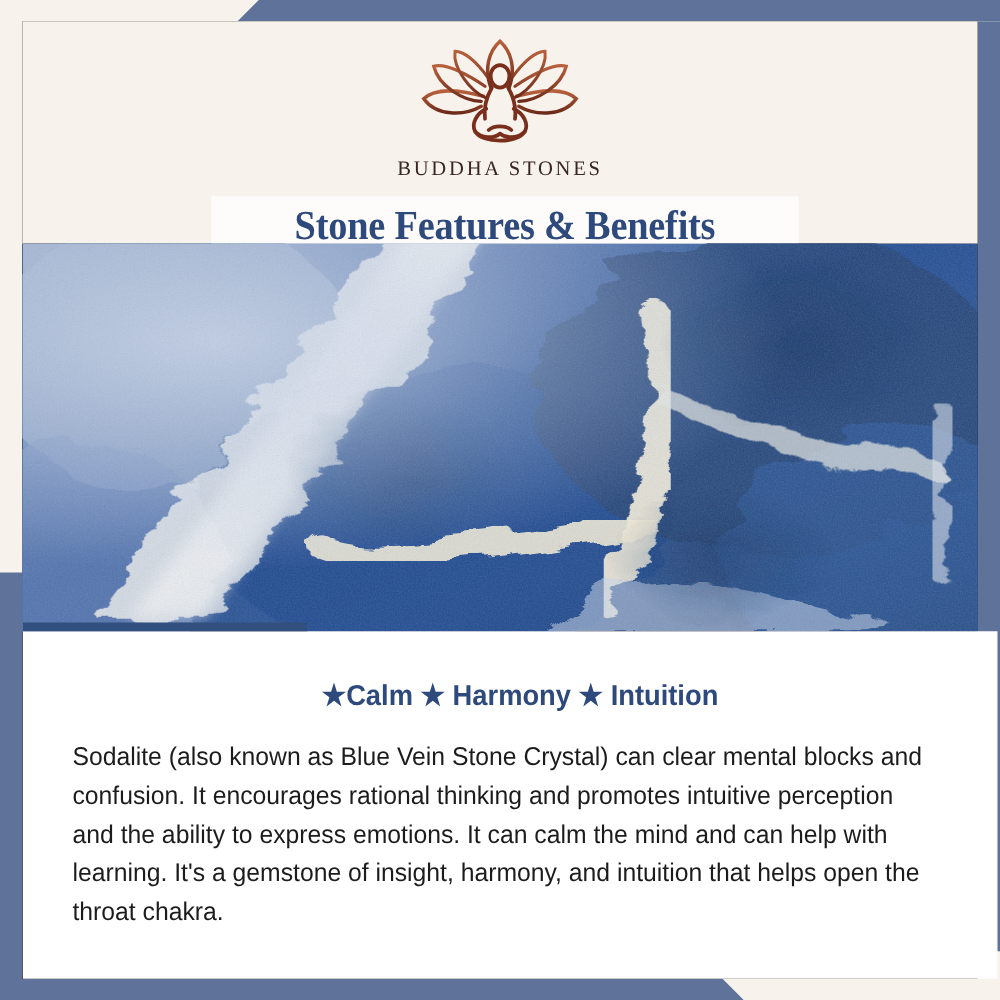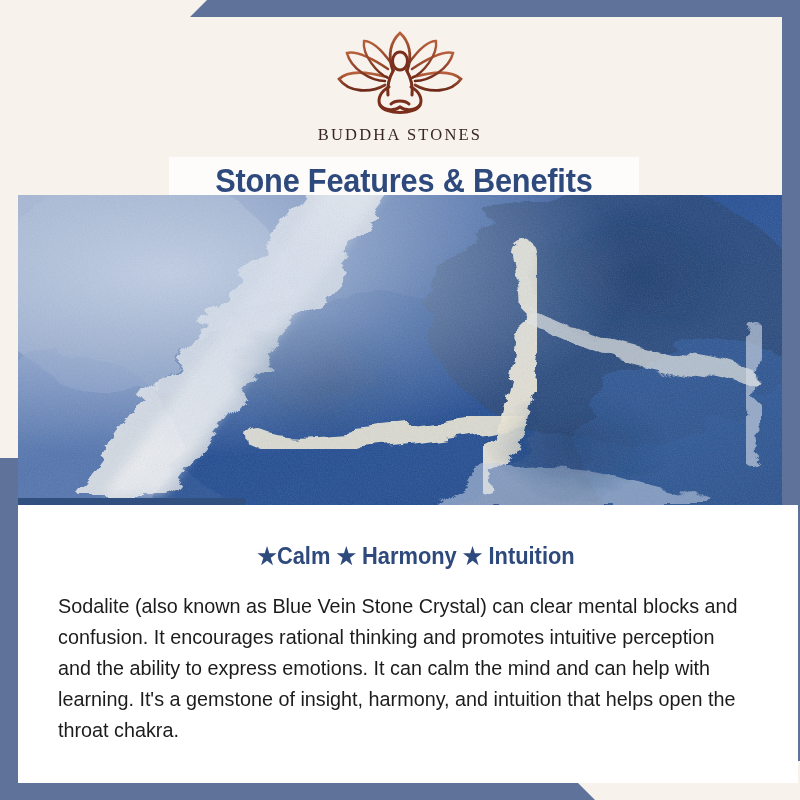--- a/index.html
+++ b/index.html
@@ -100,20 +100,21 @@
   .title-panel {
     position: absolute;
     left: 151px;
     top: 140px;
     width: 470px;
     height: 48px;
     background: #fdfcfb;
     display: flex;
     align-items: center;
     justify-content: center;
+    font-family: Liberation Serif, serif;
   }
   .title-text {
     font-size: 33px;
     font-weight: 700;
     color: #2e4a7d;
     letter-spacing: -0.2px;
     transform: scaleX(0.93);
     white-space: nowrap;
   }
 

